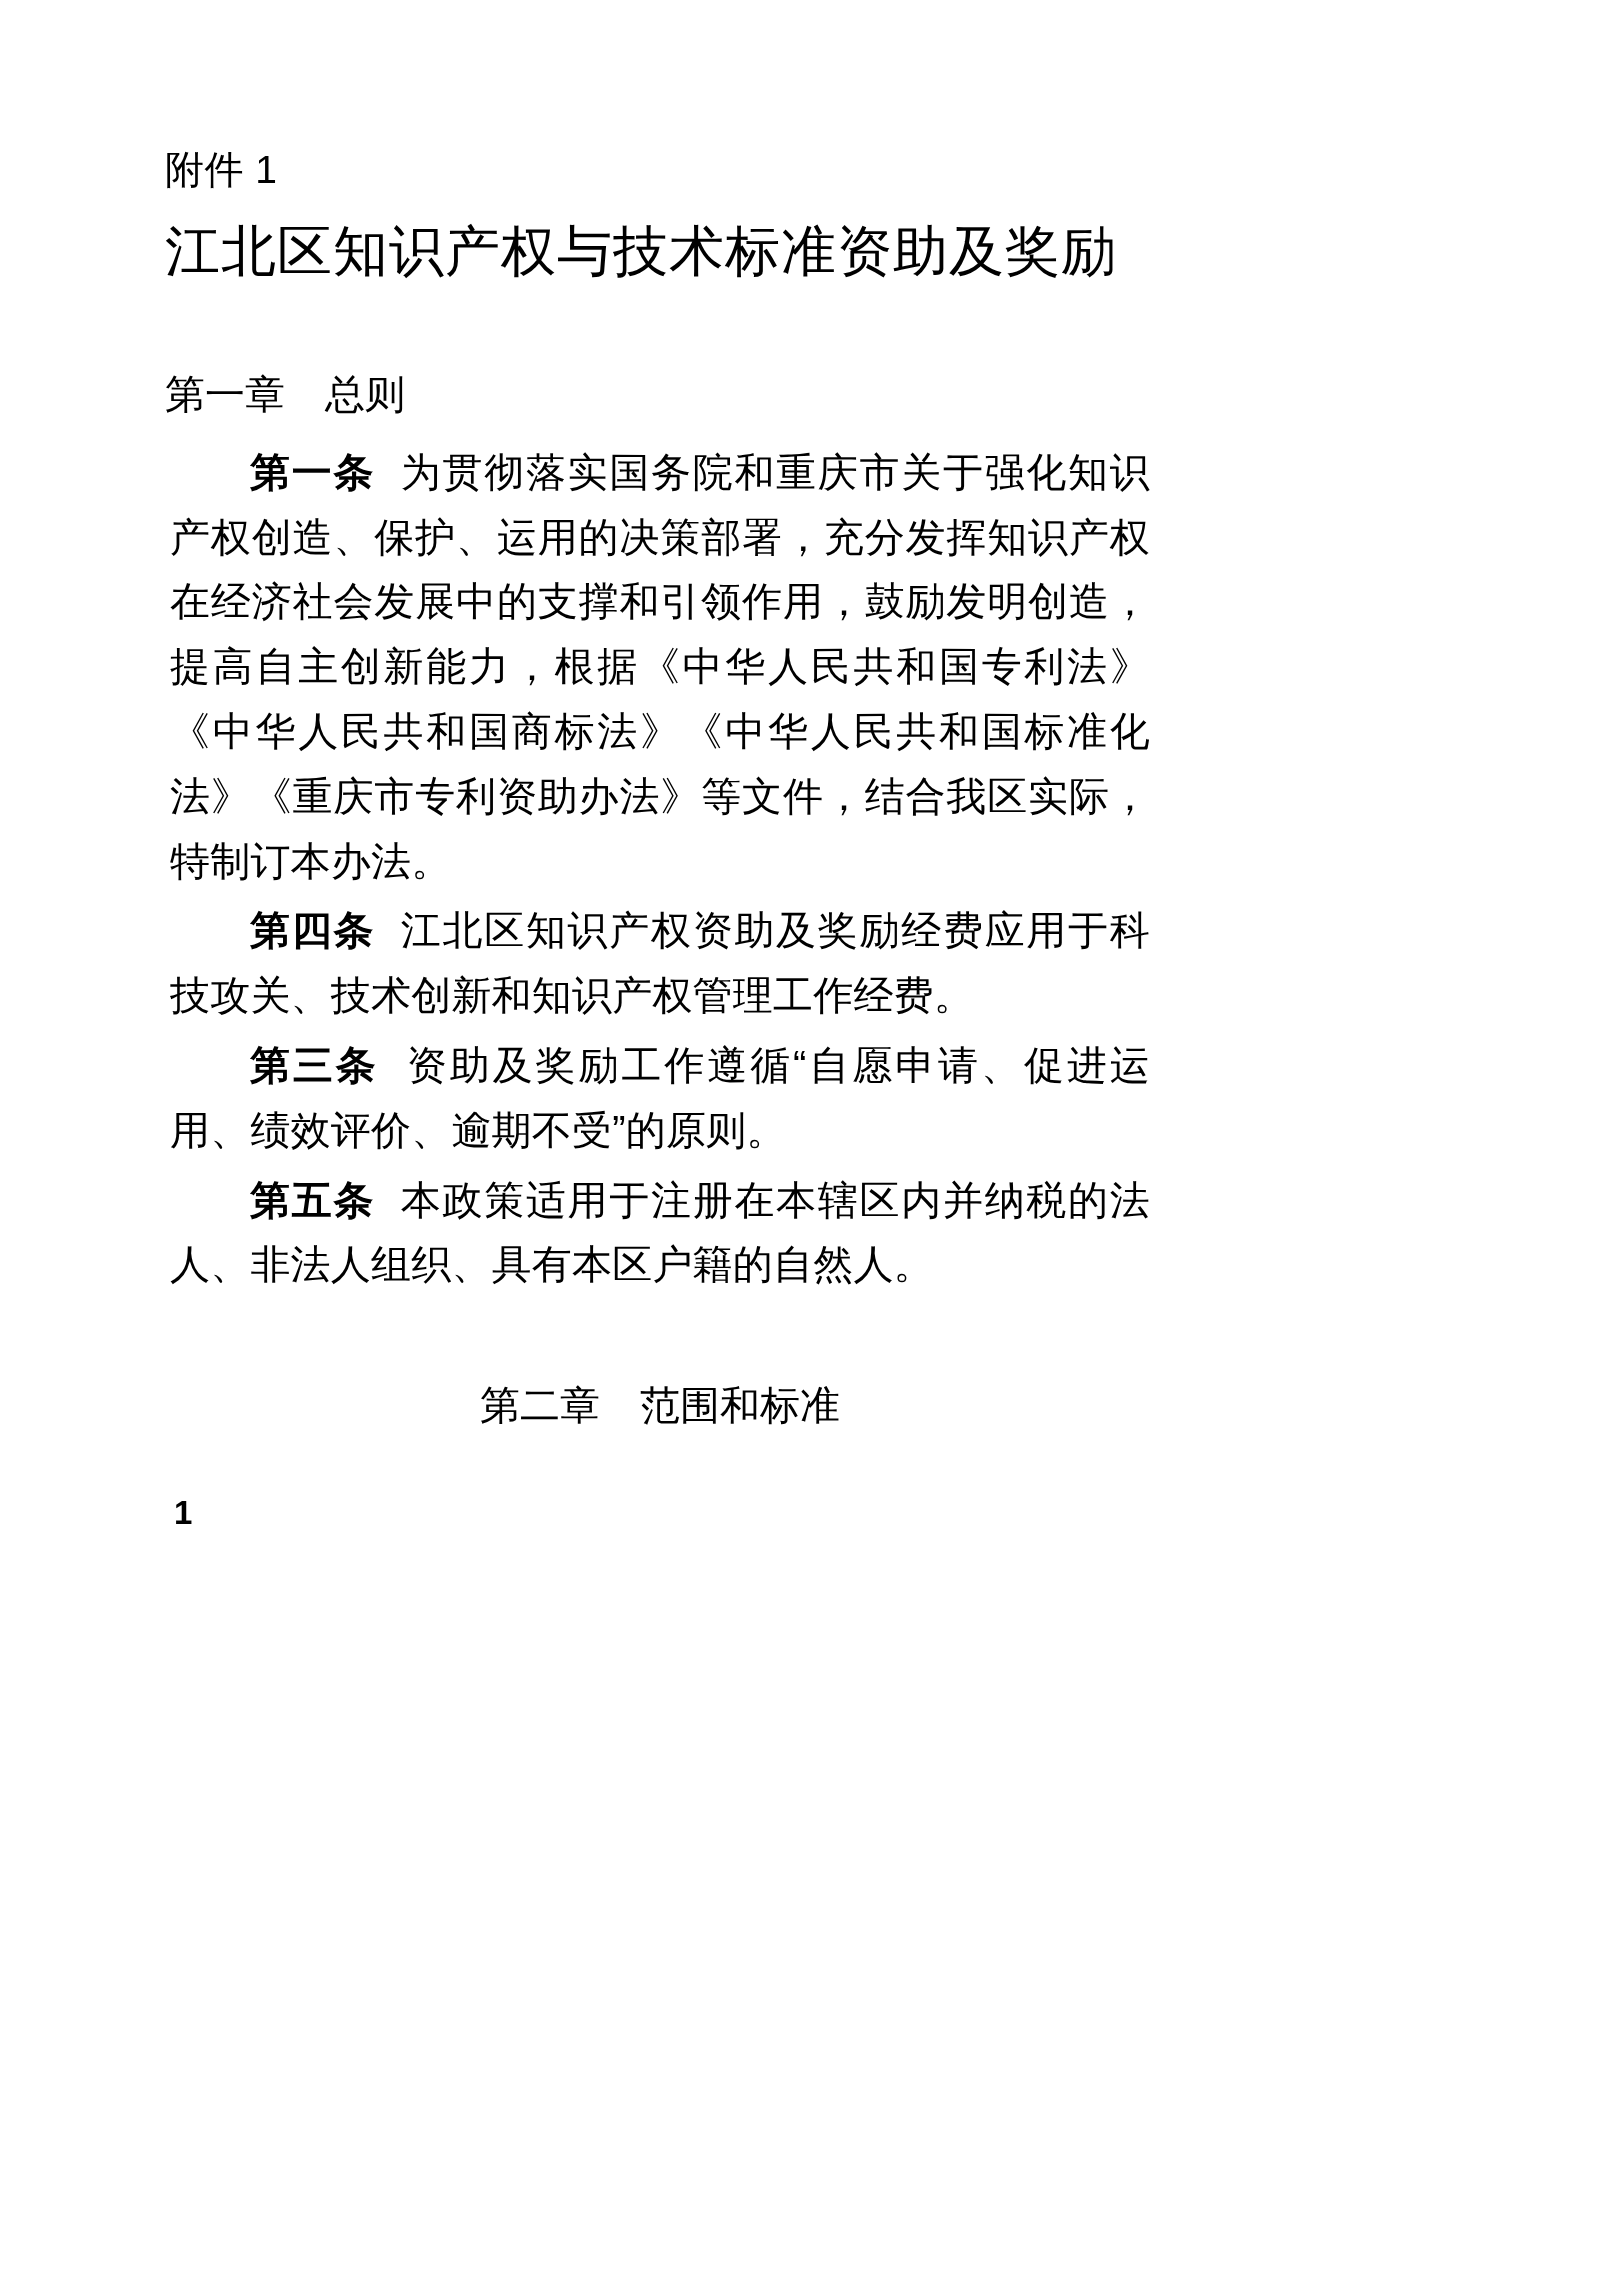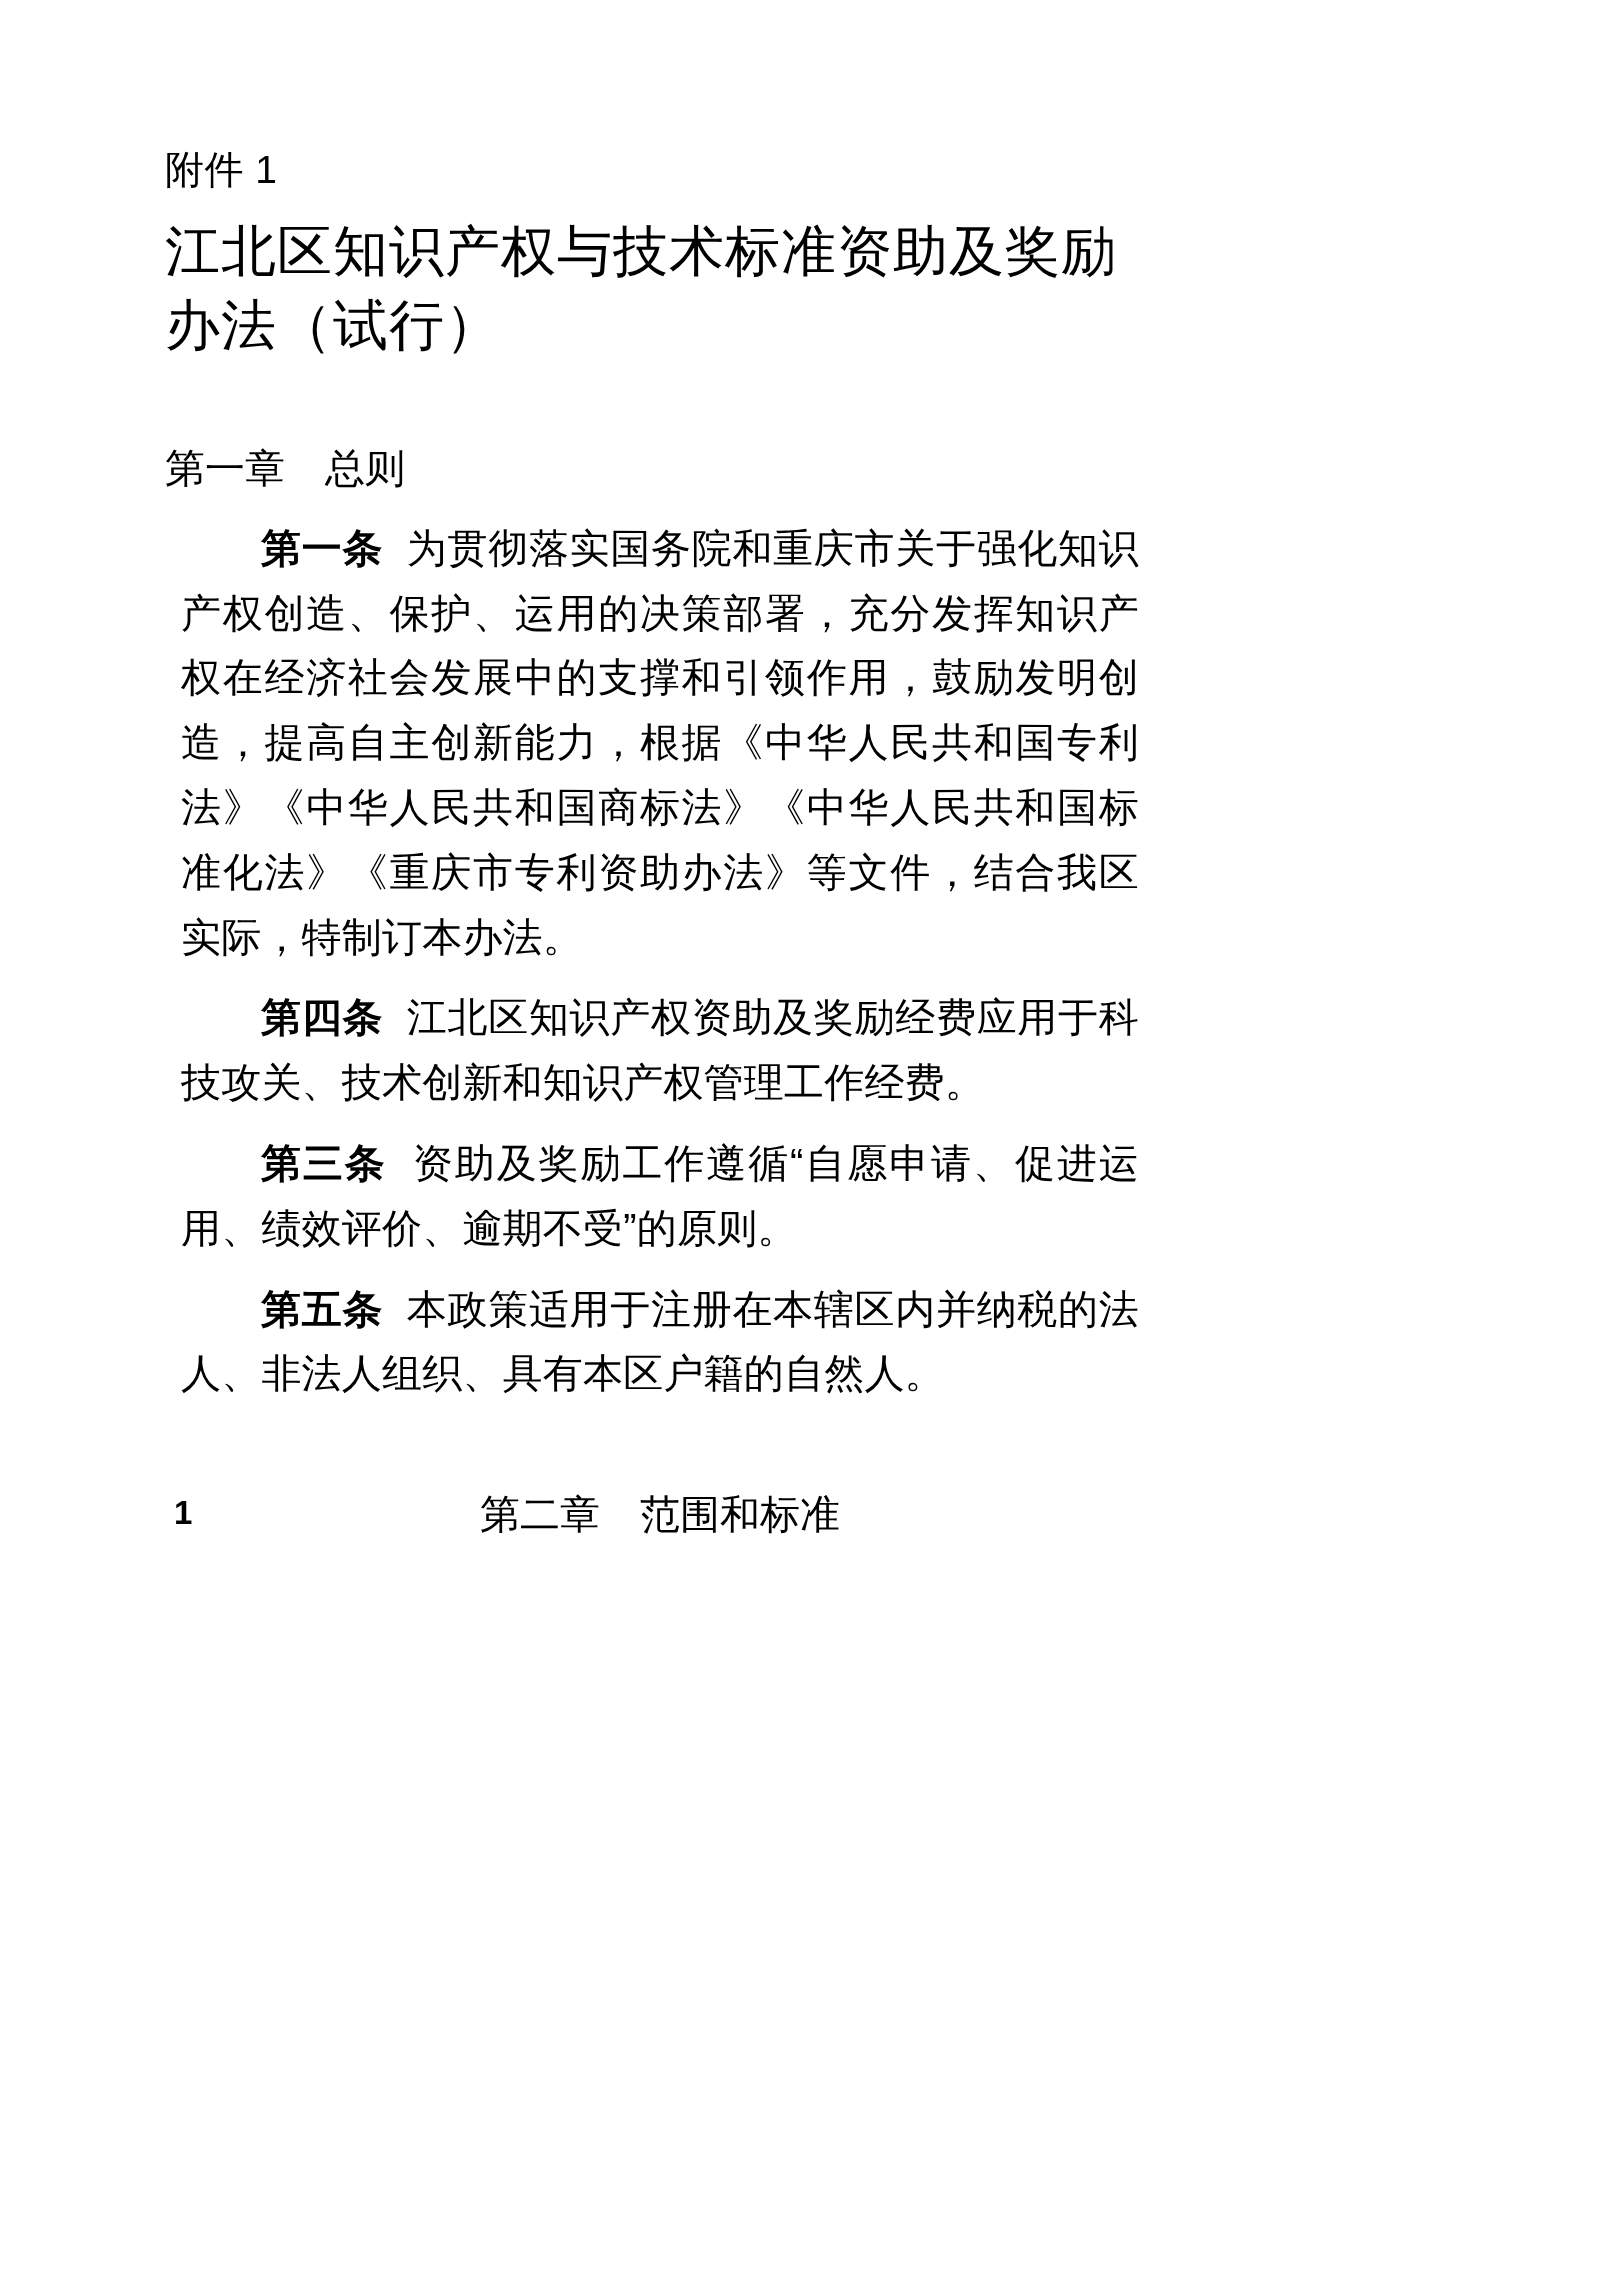--- a/index.html
+++ b/index.html
@@ -49,21 +49,21 @@
   .chapter-heading {
     font-size: 40px;
     line-height: 1.6;
     margin: 0 0 13.7px 0;
     white-space: pre;
     font-weight: normal;
   }
   .para {
     font-size: 40px;
     line-height: 1.62;
-    margin: 16px;
+    margin: 5px;
     text-align: justify;
     text-justify: inter-ideograph;
     text-indent: 80px;
     letter-spacing: 0.2px;
   }
   .para .art {
     font-weight: bold;
   }
   .chapter-heading-2 {
     font-size: 40px;
@@ -86,21 +86,20 @@
 <body>
 
 <div class="page">
 
   <div class="content">
 
     <div class="attachment-label">附件 1</div>
 
     <h1 class="doc-title">
       <span class="tline">江北区知识产权与技术标准资助及奖励</span>
-      <span class="tline">办法（试行）</span>
     </h1>
 
     <div class="spacer-after-title"></div>
 
     <h2 class="chapter-heading">第一章　总则</h2>
 
     <p class="para"><span class="art">第一条</span>&nbsp;&nbsp;<span>为贯彻落实国务院和重庆市关于强化知识产权创造、保护、运用的决策部署，充分发挥知识产权在经济社会发展中的支撑和引领作用，鼓励发明创造，提高自主创新能力，根据《中华人民共和国专利法》《中华人民共和国商标法》《中华人民共和国标准化法》《重庆市专利资助办法》等文件，结合我区实际，特制订本办法。</span></p>
 
 
     <p class="para"><span class="art">第四条</span>&nbsp;&nbsp;<span>江北区知识产权资助及奖励经费应用于科技攻关、技术创新和知识产权管理工作经费。</span></p>

